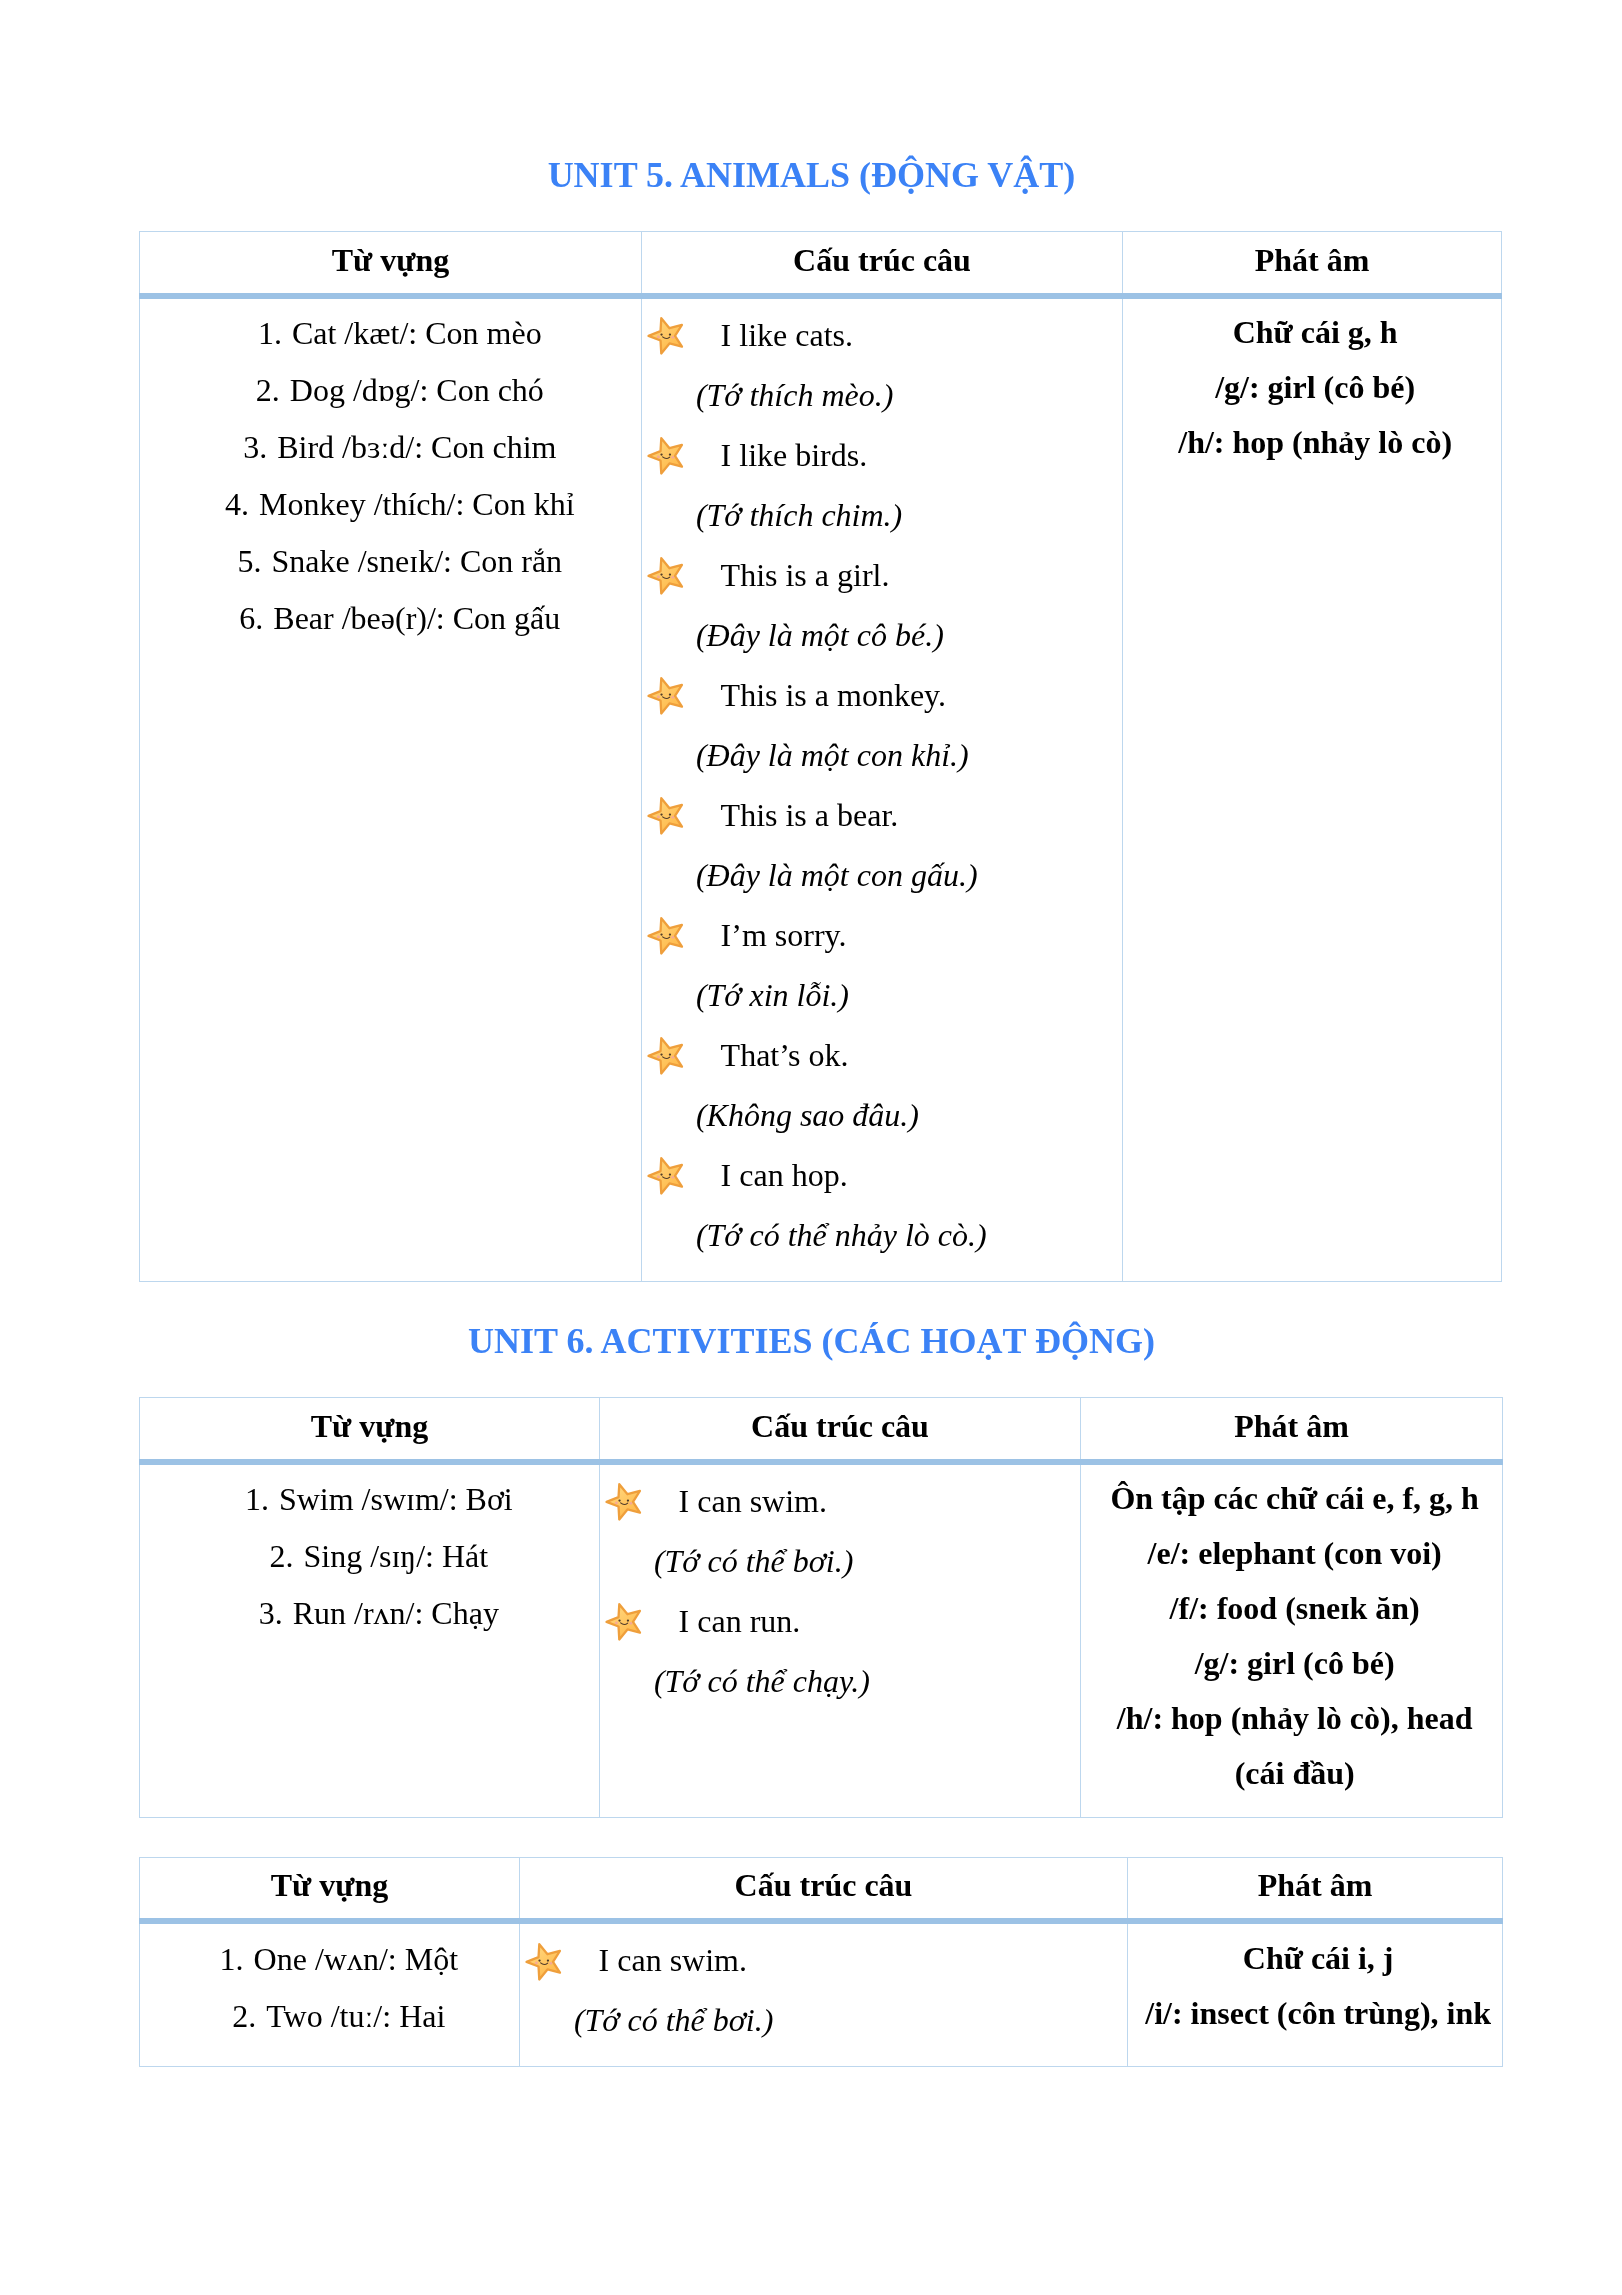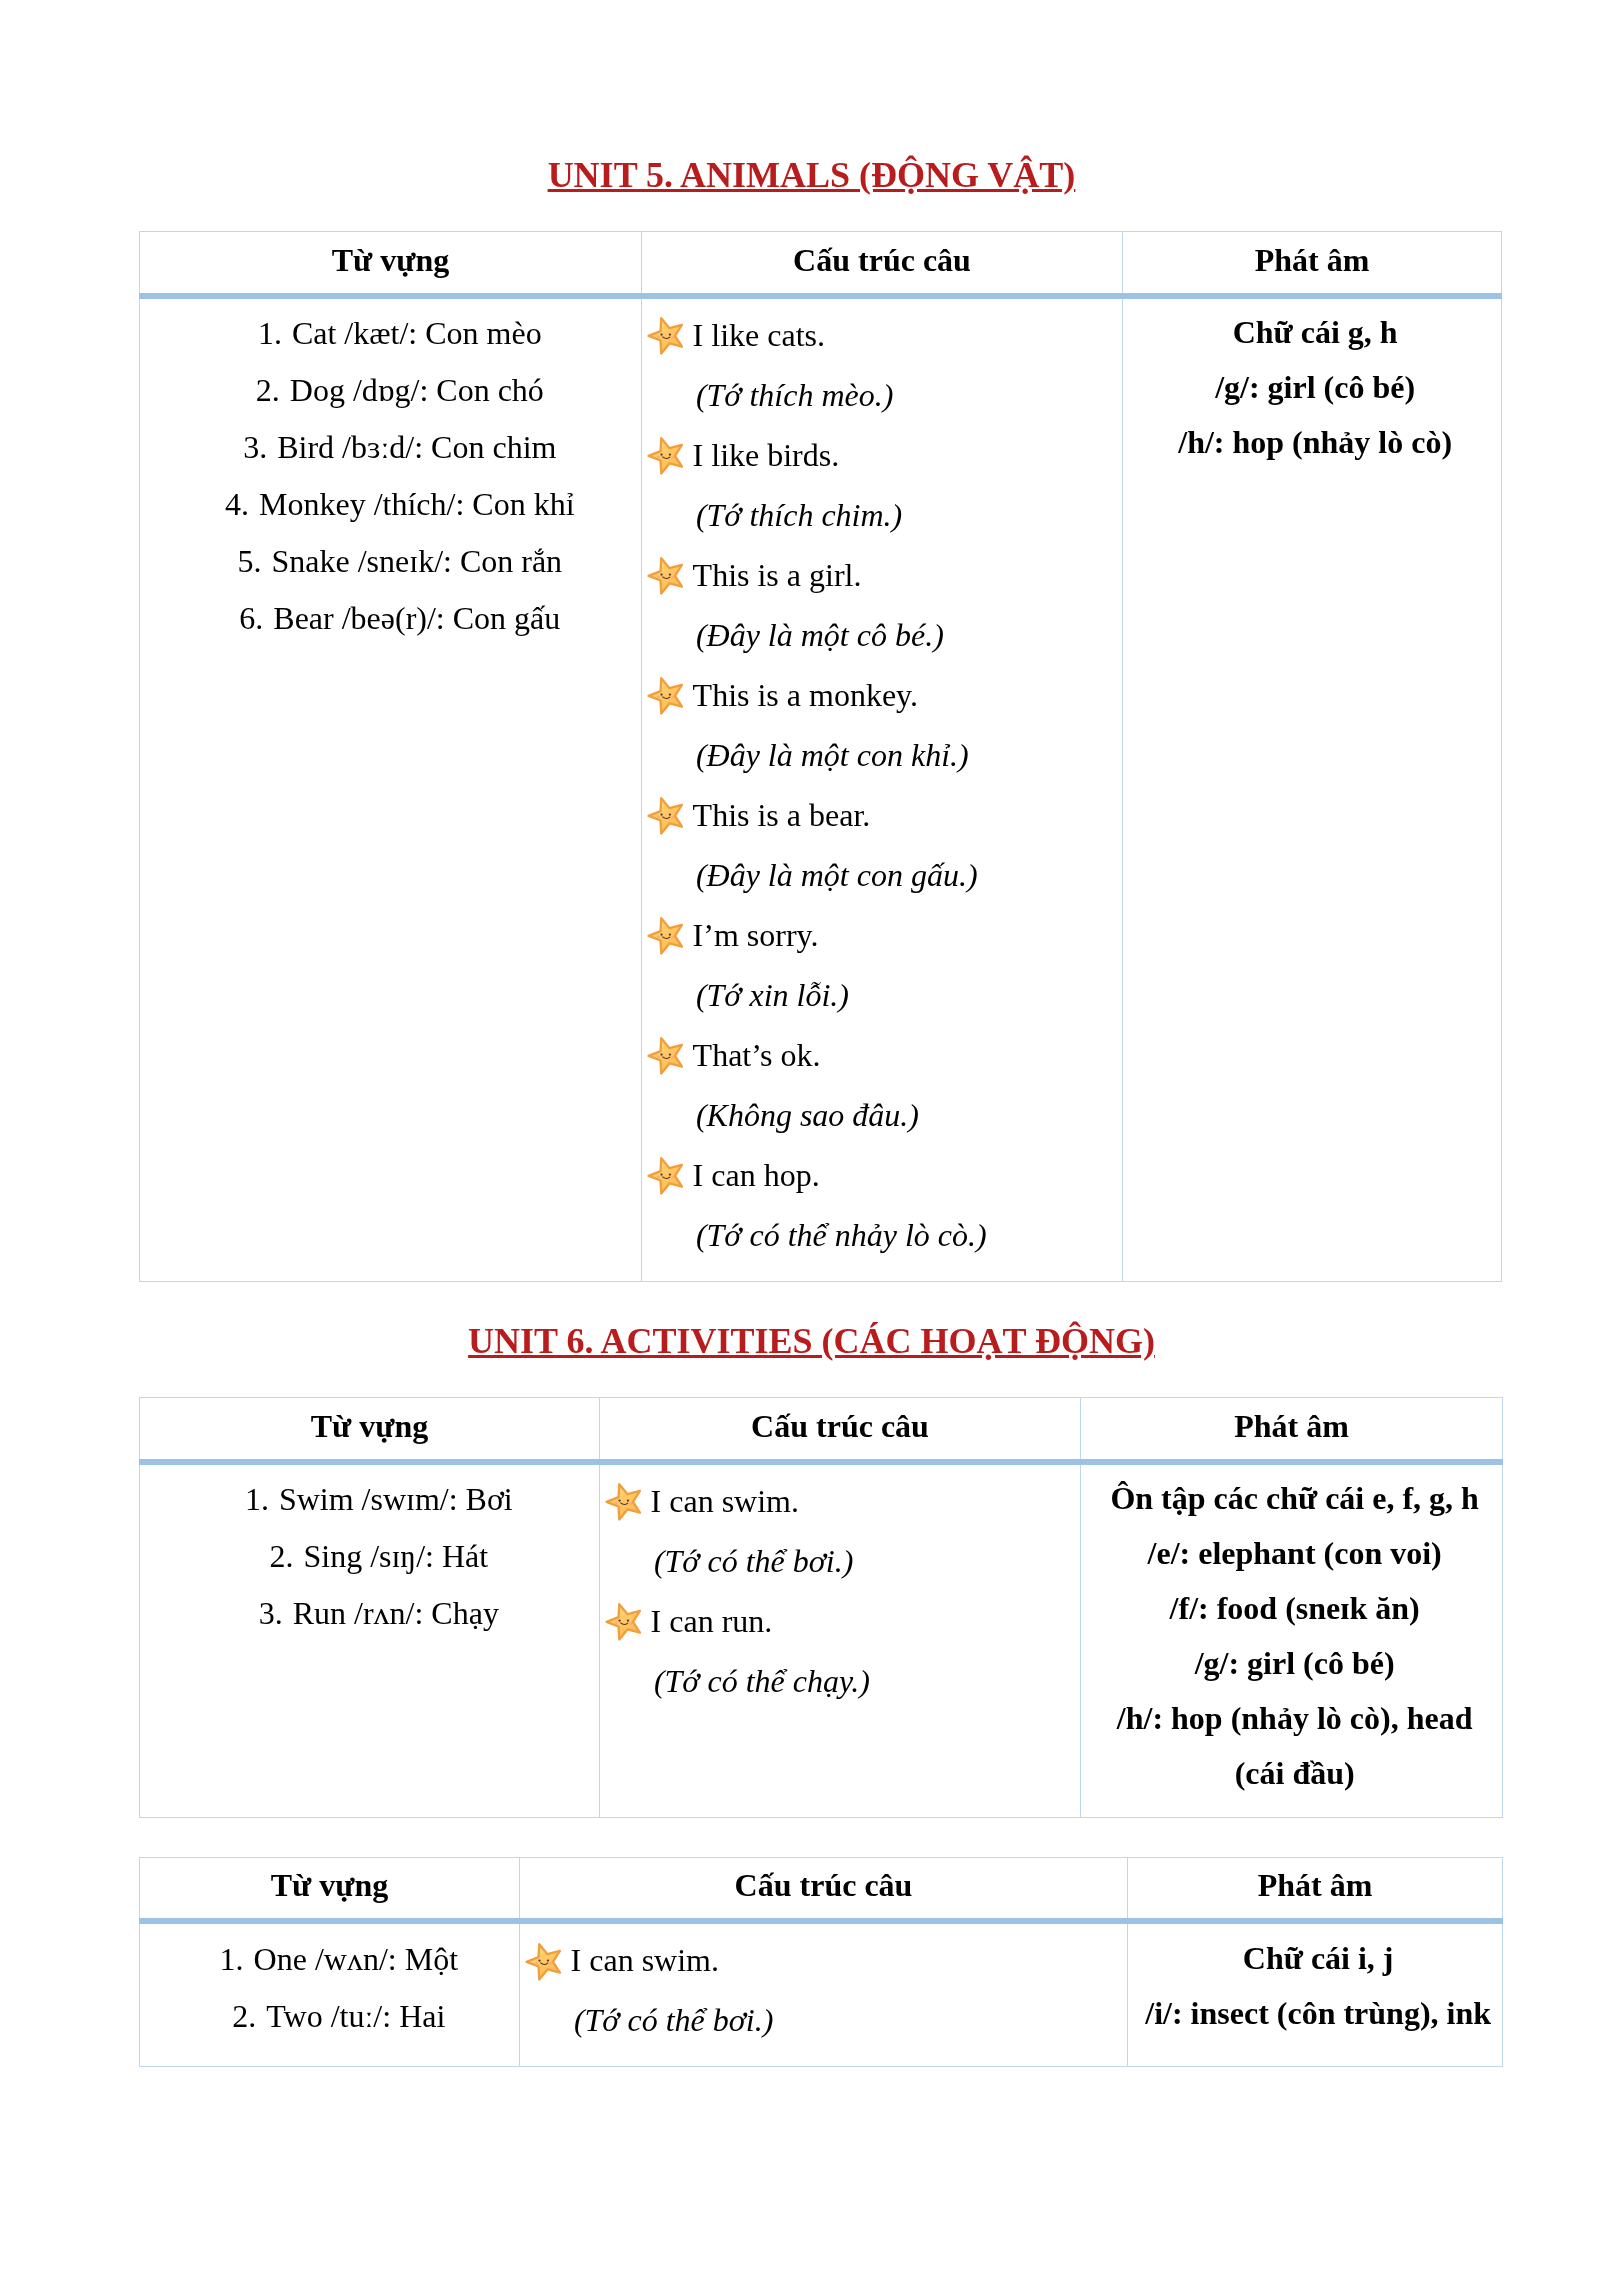--- a/index.html
+++ b/index.html
@@ -9,24 +9,23 @@
     font-family:"Liberation Serif","DejaVu Serif",serif;
     color:#000; font-size:32px;
     overflow:hidden;
   }
   .page { padding-top:155px; }
 
   .unit-title {
     text-align:center;
     font-size:36px;
     font-weight:bold;
-    color:#b91c1c;
+    color:#3b82f6;
     line-height:1.15;
     margin:0 0 35px 0;
-    text-decoration:underline;
   }
 
   table.unit-table {
     table-layout:fixed;
     border-collapse:collapse;
     width:1363px;
     margin:0 0 39px 139px;
     background:#fff;
     border-radius:32px;
   }
@@ -51,21 +50,21 @@
     text-align:center;
   }
 
   
   td.vocab { padding-left:16.5px; padding-right:7.9px; }
   .v-line { line-height:57px; white-space:nowrap; }
   .num { display:inline-block; width:44px; }
 
   
   td.structures { padding-left:3.9px; }
-  .s-en { display:flex; align-items:center; height:60px; }
+  .s-en { display:flex; align-items:center; height:60px;gap:28px; }
   .s-en span { padding-left:4.7px; }
   .star { width:42px; height:42px; flex:none; display:block; }
   .s-vi { height:60px; display:flex; align-items:center; font-style:italic; padding-left:50px; }
 
   
   td.pron { padding-left:15.7px; padding-right:9.4px; }
   .p-line { line-height:55px;font-weight:bold; }
   .t3 .p-line { white-space:nowrap; }
 
   .svg-defs { position:absolute; width:0; height:0; }

